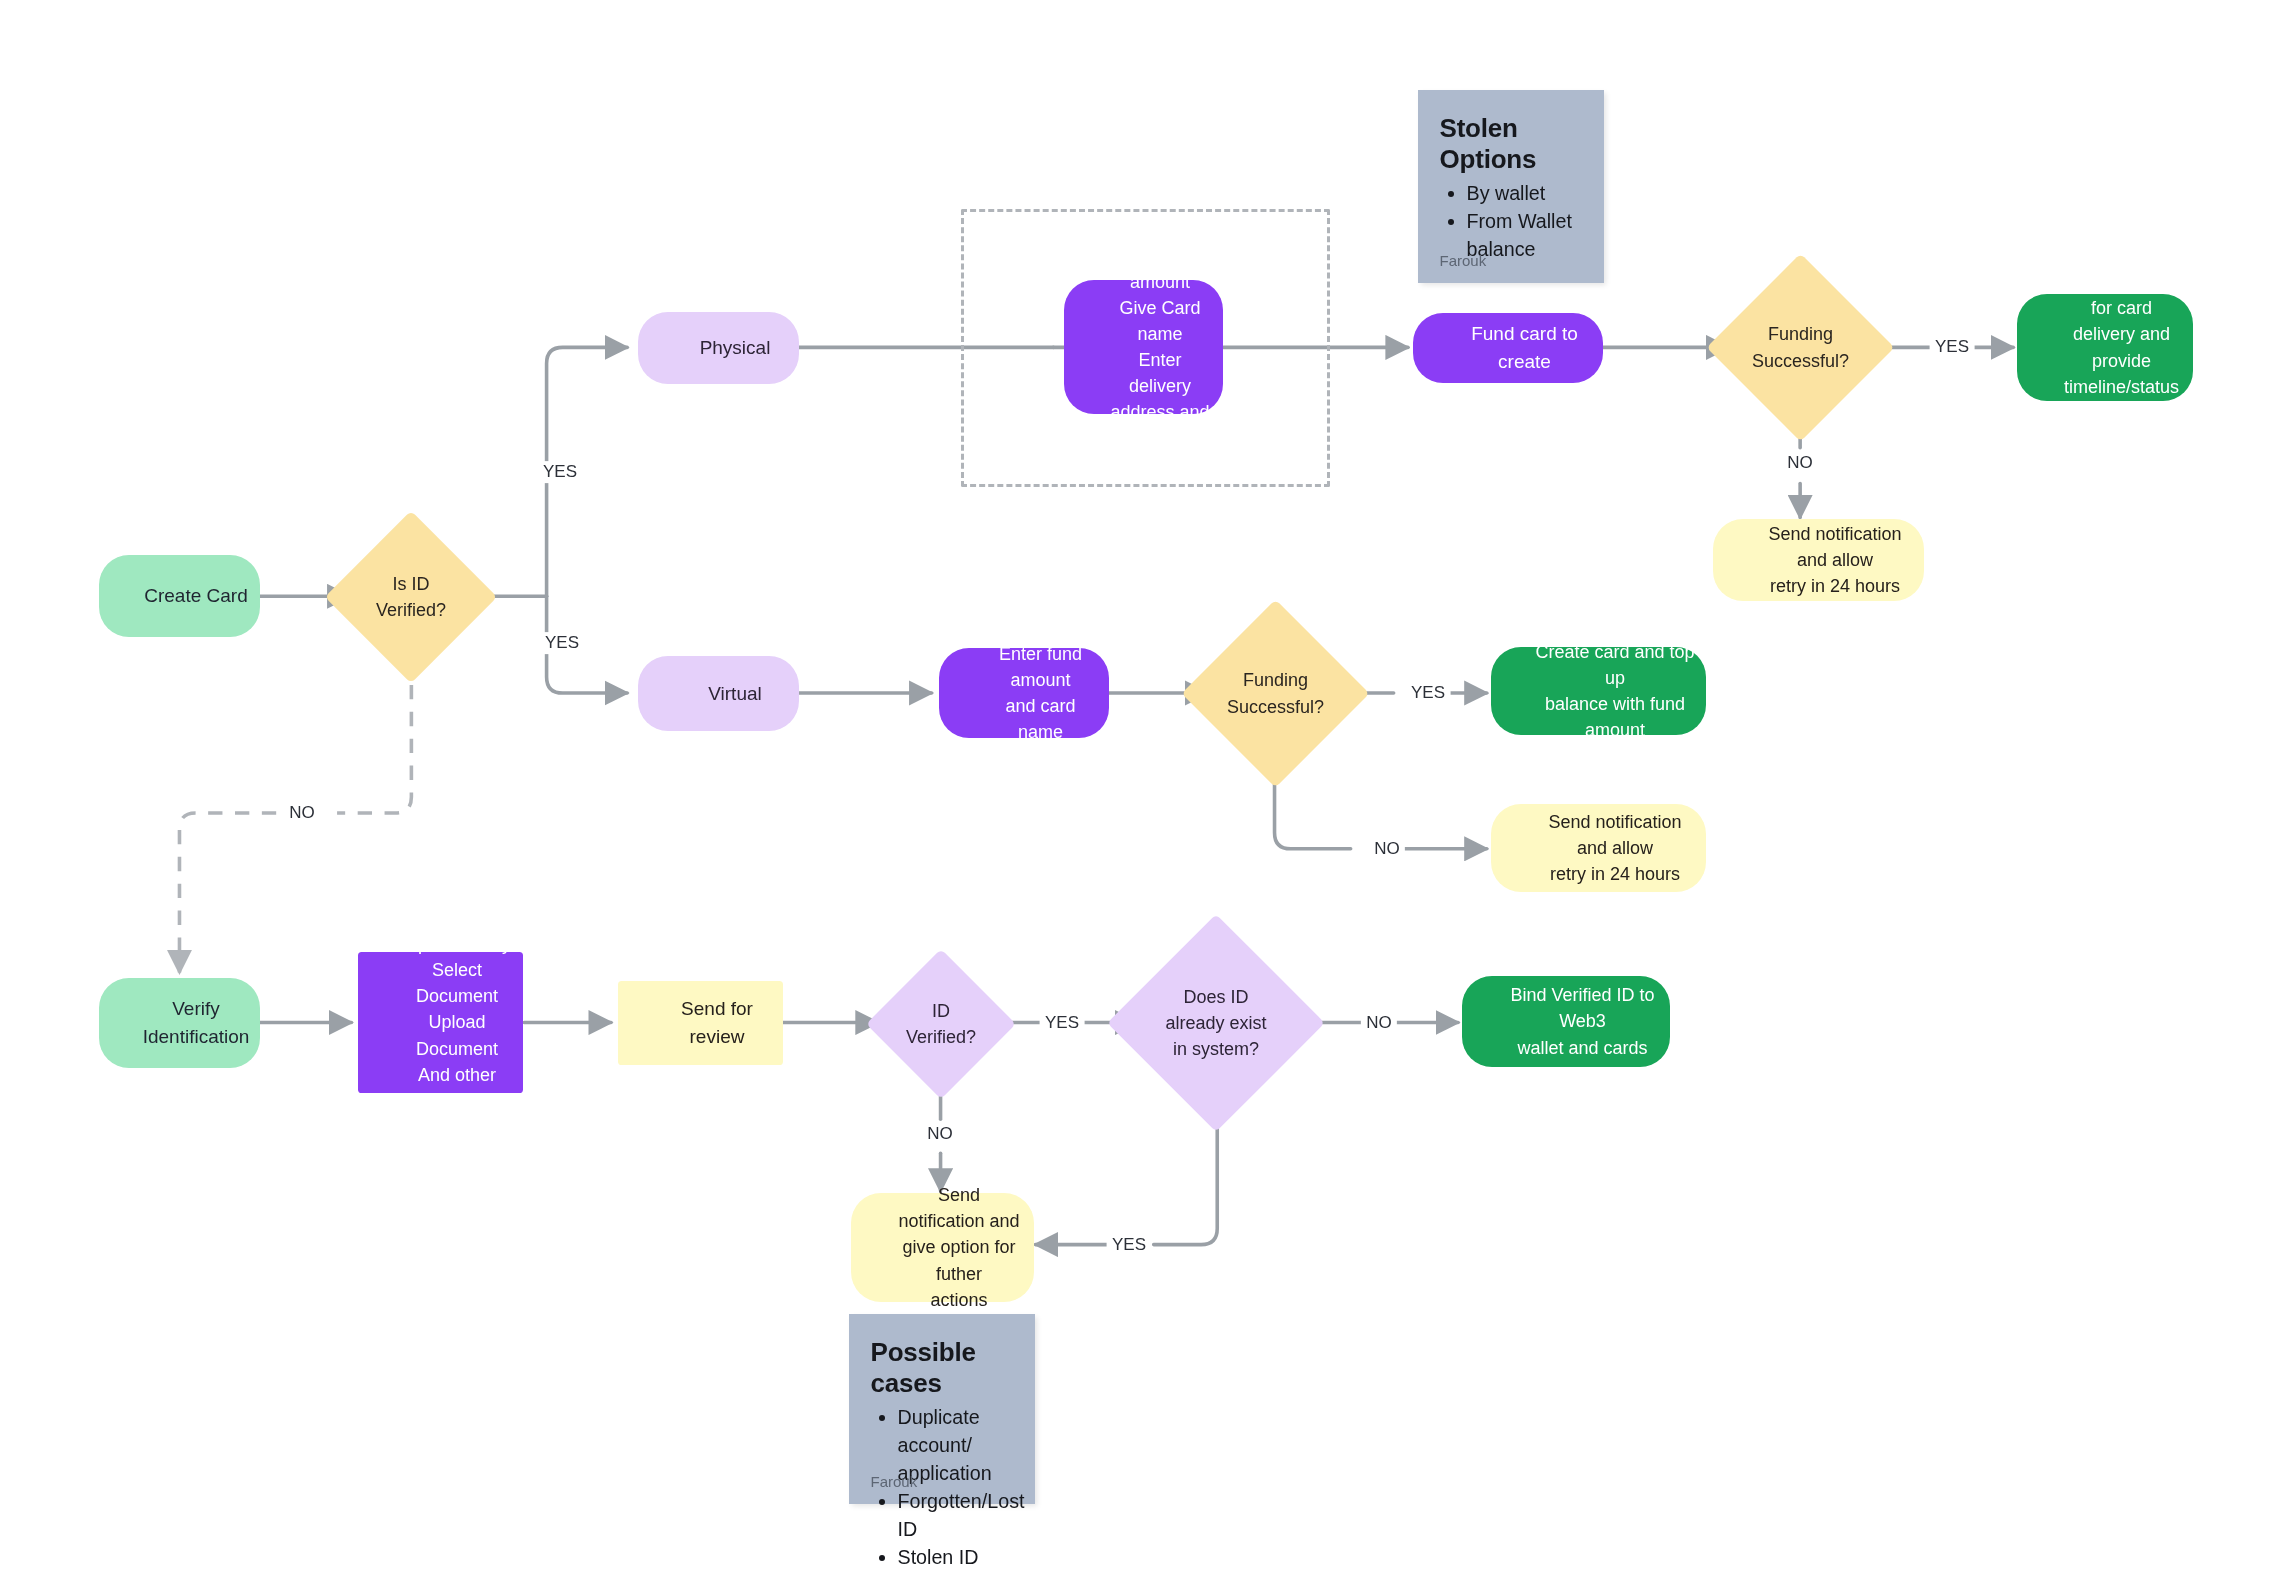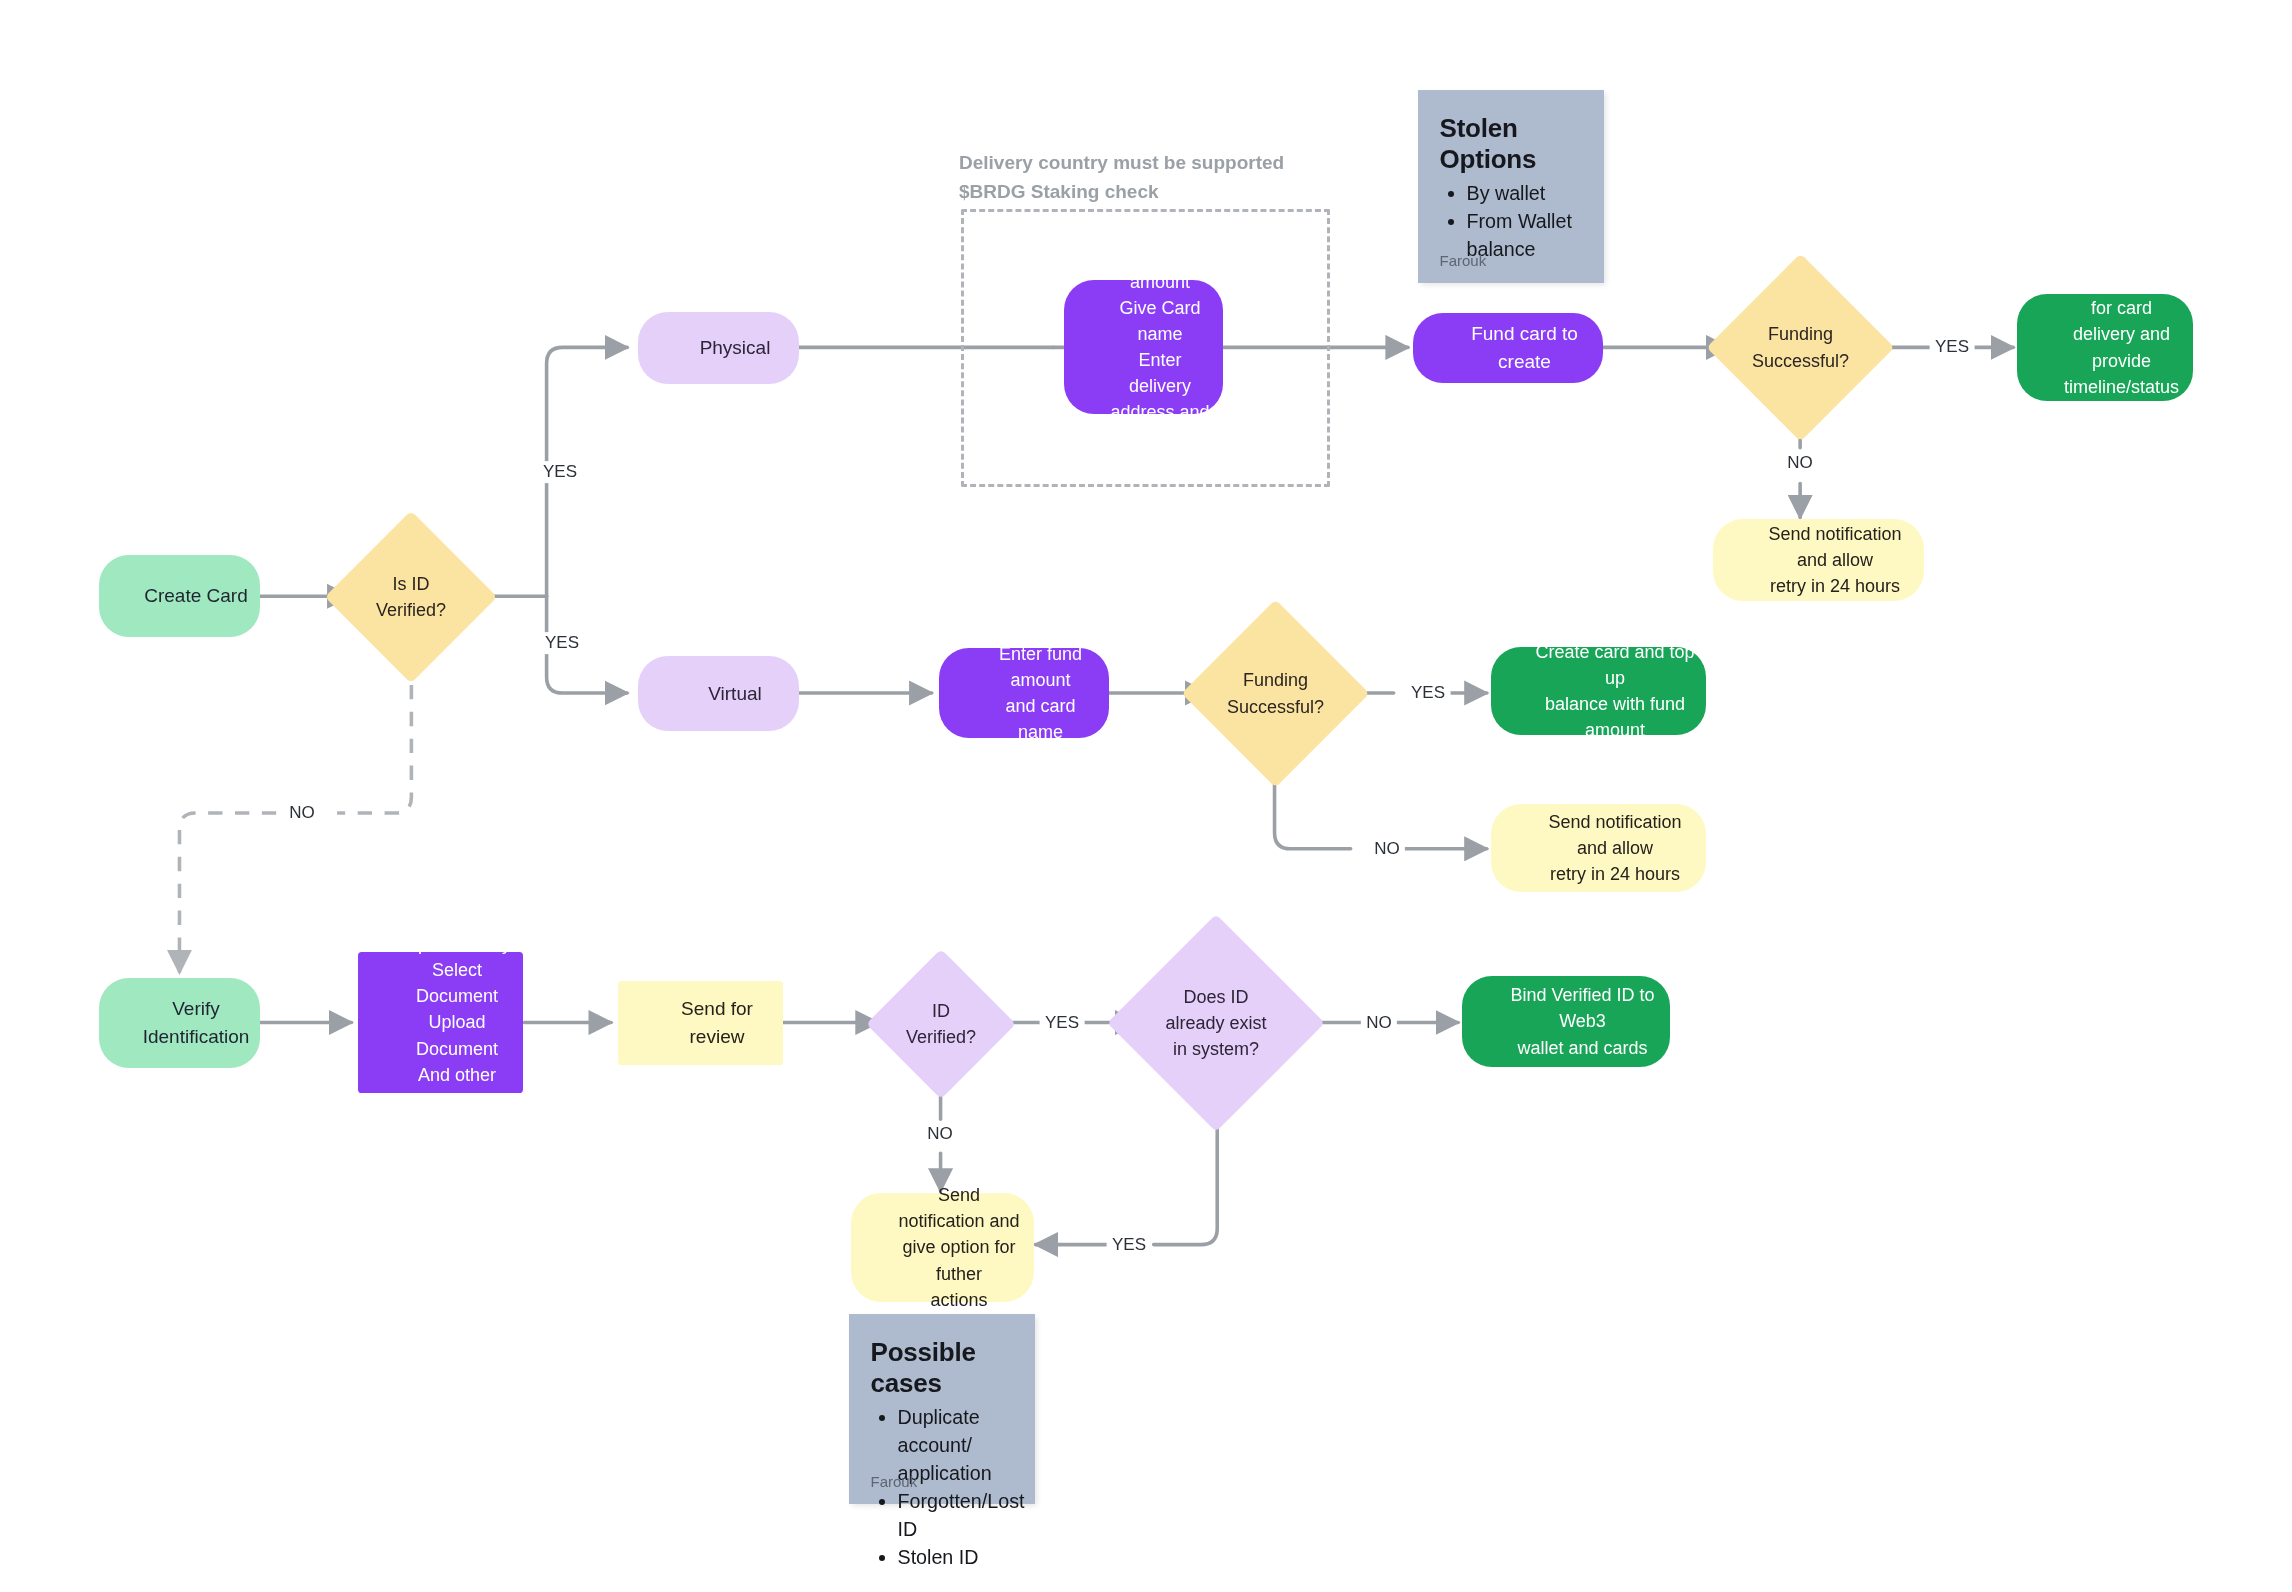--- a/index.html
+++ b/index.html
@@ -193,22 +193,20 @@
     </g>
 
     <g fill="none" stroke="#b0b4b9" stroke-width="4" stroke-dasharray="16 14" stroke-linecap="butt" stroke-linejoin="round">
       <path d="M 459 735 L 459 890 Q 459 908 441 908 L 376 908"></path>
       <path d="M 338 908 L 218 908 Q 200 908 200 926 L 200 1086" marker-end="url(#arrowd)"></path>
     </g>
   </svg>
 
   <div class="dashed-group" style="left:961px; top:209px; width:369px; height:278px;"></div>
 
-  <div class="annotation" style="left:959px; top:149px; width:376px;">Delivery country must be supported
-$BRDG Staking check</div>
 
   <div class="sticky" style="left:1418px; top:90px; width:186px; height:193px;">
     <h3>Stolen Options</h3>
     <ul>
       <li>By wallet</li>
       <li>From Wallet balance</li>
     </ul>
     <div class="author">Farouk</div>
   </div>
 

